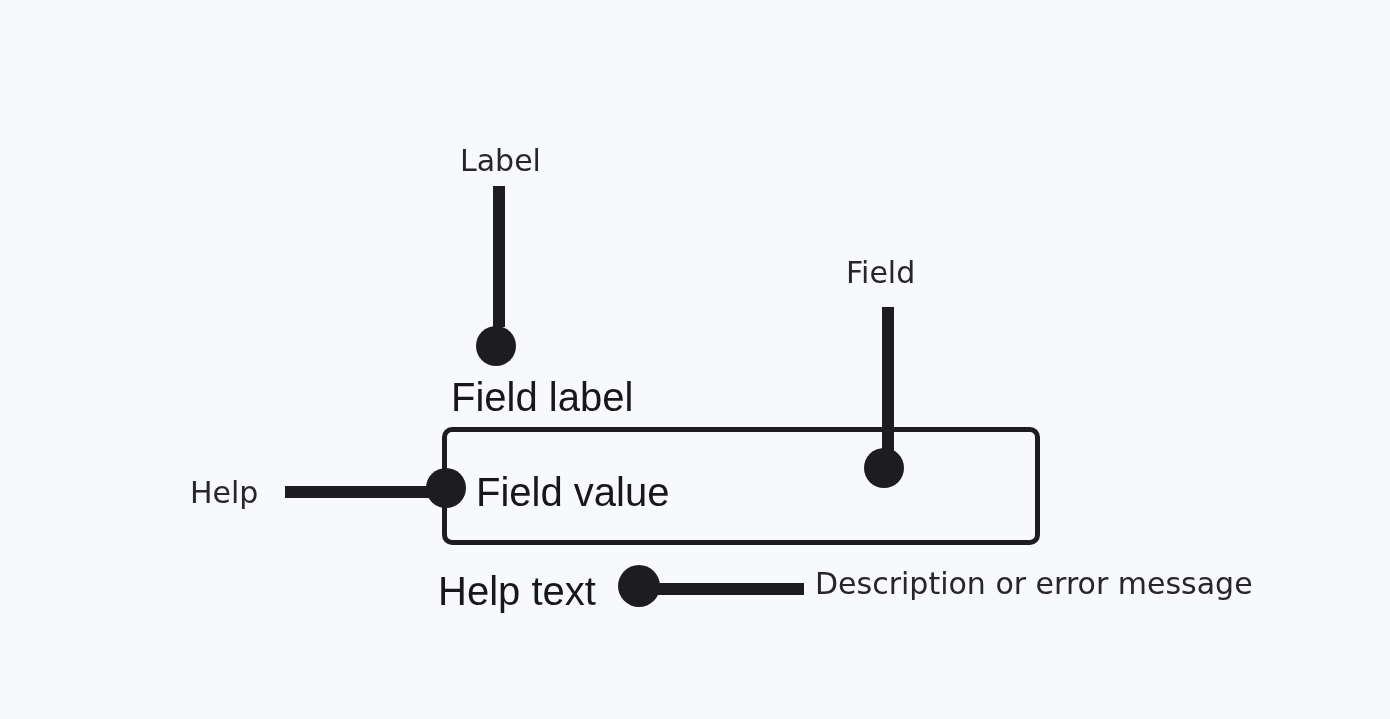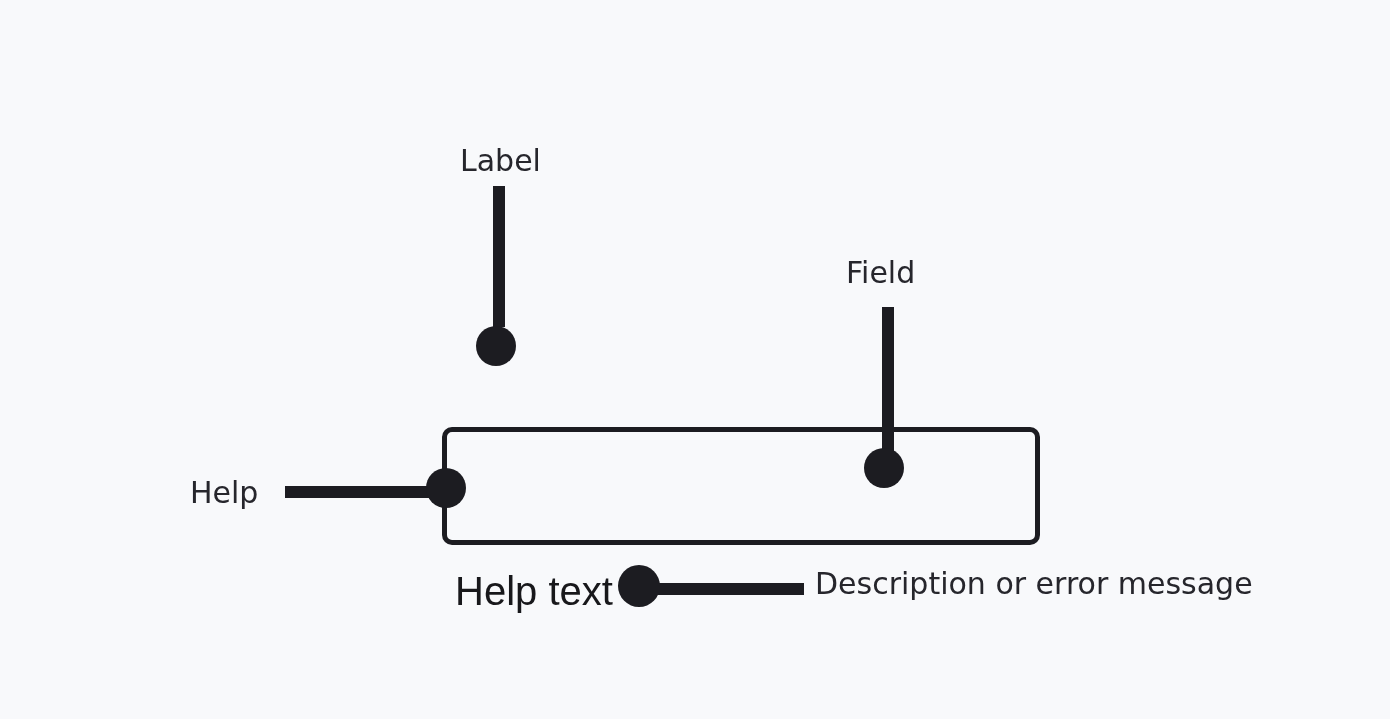--- a/index.html
+++ b/index.html
@@ -65,35 +65,37 @@
   #field-value{left:458px;top:454px;}
   
   #ann-value{left:172px;top:460px;}
   #value-line{left:273px;top:474px;width:162px;height:5px;}
   #value-dot{left:414px;top:456px;}
   
   #ann-input{left:828px;top:240px;}
   #input-line{left:870px;top:295px;width:5px;height:145px;}
   #input-dot{left:852px;top:436px;}
   
-  #help-text{left:420px;top:553px;margin-left:17px;}
+  #help-text{left:420px;top:553px;}
   #help-dot{left:606px;top:553px;width:42px;height:42px;}
   #help-line{left:645px;top:571px;width:147px;height:5px;}
   #ann-help{left:797px;top:551px;text-align:right;}
 </style>
 </head>
 <body>
 
 <div class="canvas">
 
   <div class="ann" id="ann-label">Label</div>
   <div class="line" id="label-line"></div>
   <div class="dot" id="label-dot"></div>
+  <div class="big" id="field-label">Field label</div>
 
   <div id="input-box"></div>
+  <div class="big" id="field-value">Field value</div>
 
   <div class="ann" id="ann-value">Help</div>
   <div class="line" id="value-line"></div>
   <div class="dot" id="value-dot"></div>
 
   <div class="ann" id="ann-input">Field</div>
   <div class="line" id="input-line"></div>
   <div class="dot" id="input-dot"></div>
 
   <div class="big" id="help-text">Help text</div>

